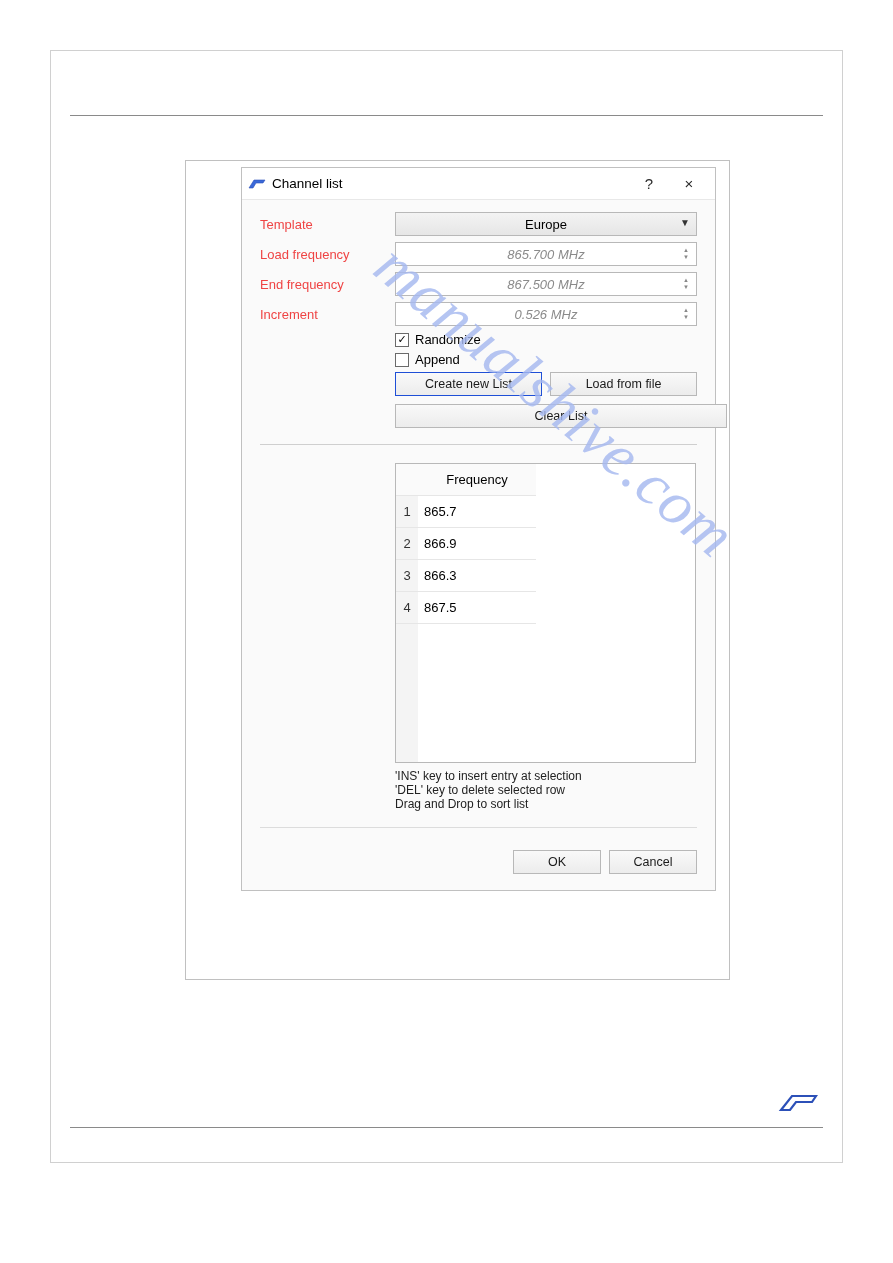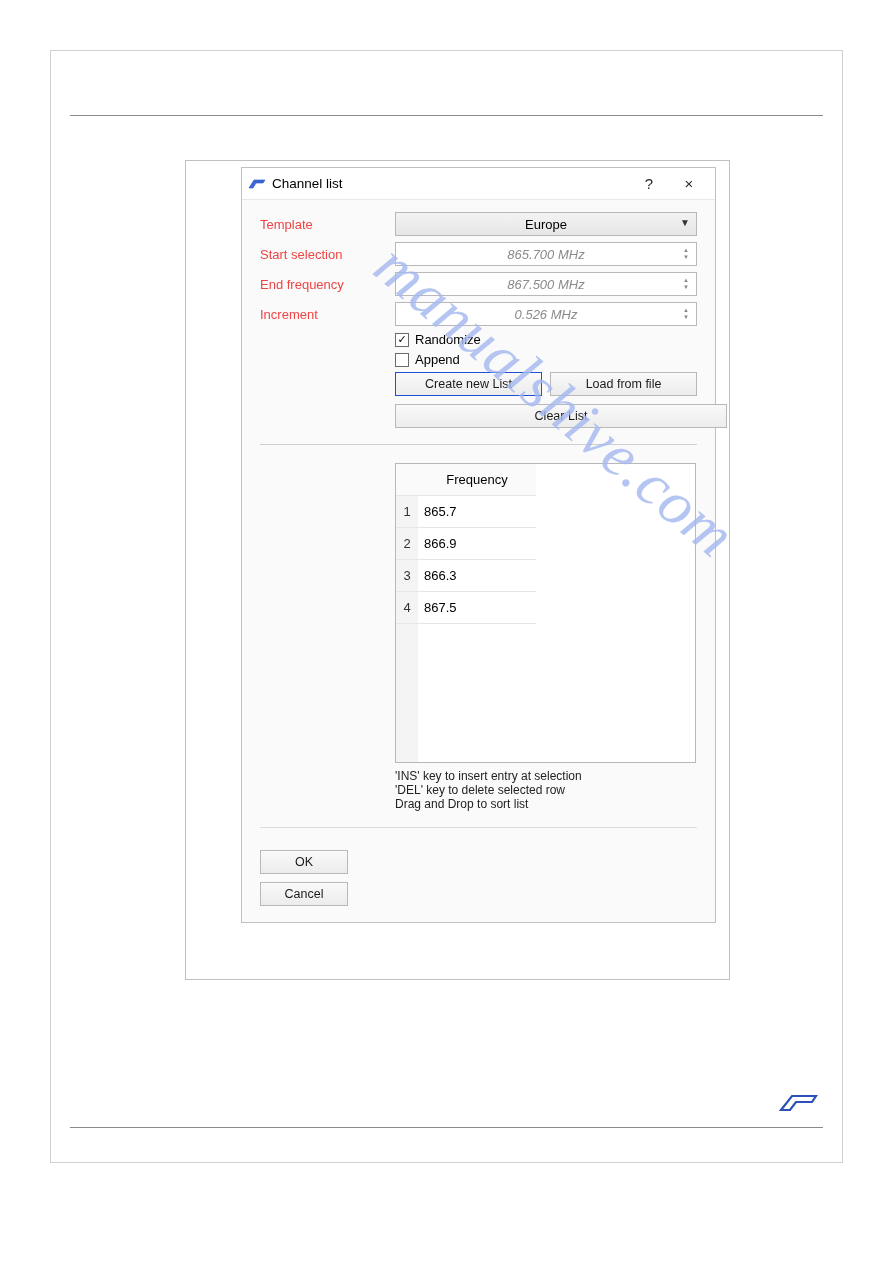--- a/index.html
+++ b/index.html
@@ -178,21 +178,21 @@
     width: 301px;
     text-align: left;
     font-size: 12px;
     color: #222;
     margin-top: 6px; margin-bottom: 8px;
   }
   .footer-row {
     border-top: 1px solid #dcdcdc;
     margin-top: 16px;
     padding-top: 22px;
-    display: flex; justify-content: flex-end; gap: 8px; flex-direction: column;
+    display: flex; justify-content: flex-end; gap: 8px;
   }
   .footer-row .btn { width: 88px; flex: 0 0 auto; }
   
   .watermark {
     position: absolute;
     left: 170px; top: 340px;
     width: 540px; height: 540px;
     transform: rotate(40deg);
     font-size: 62px;
     font-style: italic;
@@ -235,21 +235,21 @@
 
       <div class="form-row">
         <div class="form-label">Template</div>
         <div class="form-control combo">
           <span>Europe</span>
           <span class="combo-arrow">▼</span>
         </div>
       </div>
 
       <div class="form-row">
-        <div class="form-label">Start selection</div>
+        <div class="form-label">Load frequency</div>
         <div class="form-control readonly">
           <span>865.700 MHz</span>
           <span class="spinner-arrows">▲<br>▼</span>
         </div>
       </div>
 
       <div class="form-row">
         <div class="form-label">End frequency</div>
         <div class="form-control readonly">
           <span>867.500 MHz</span>

